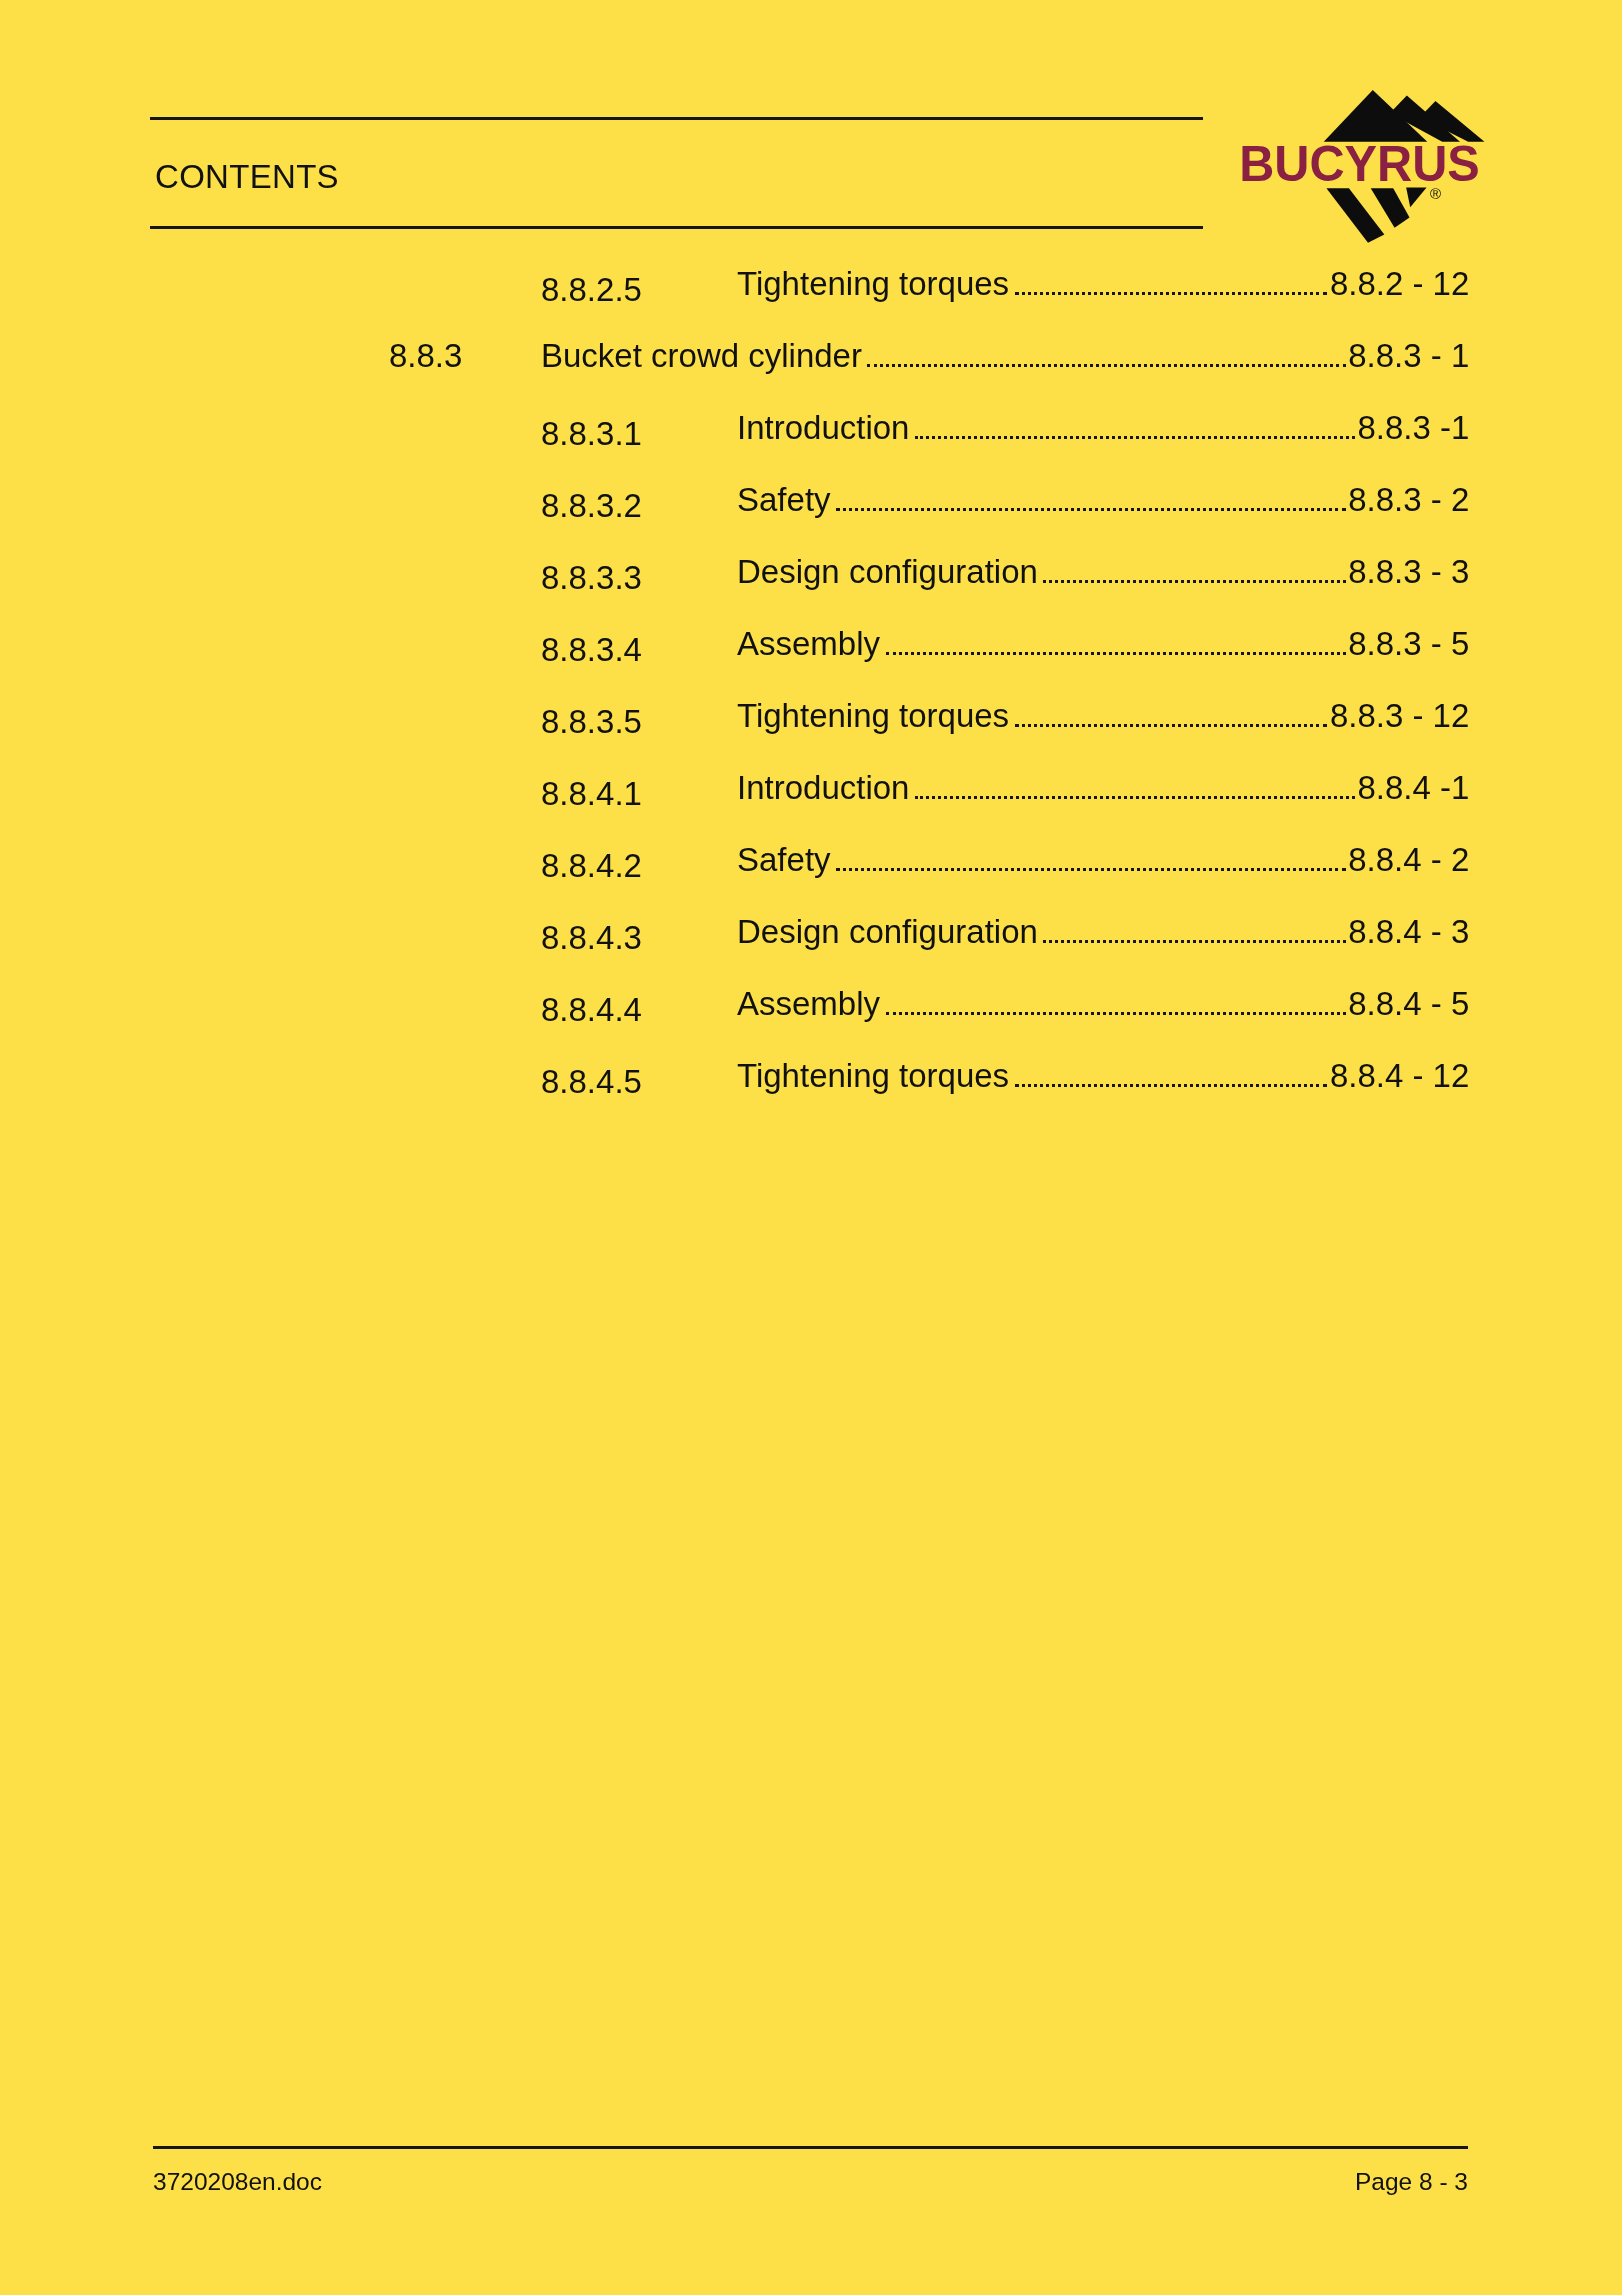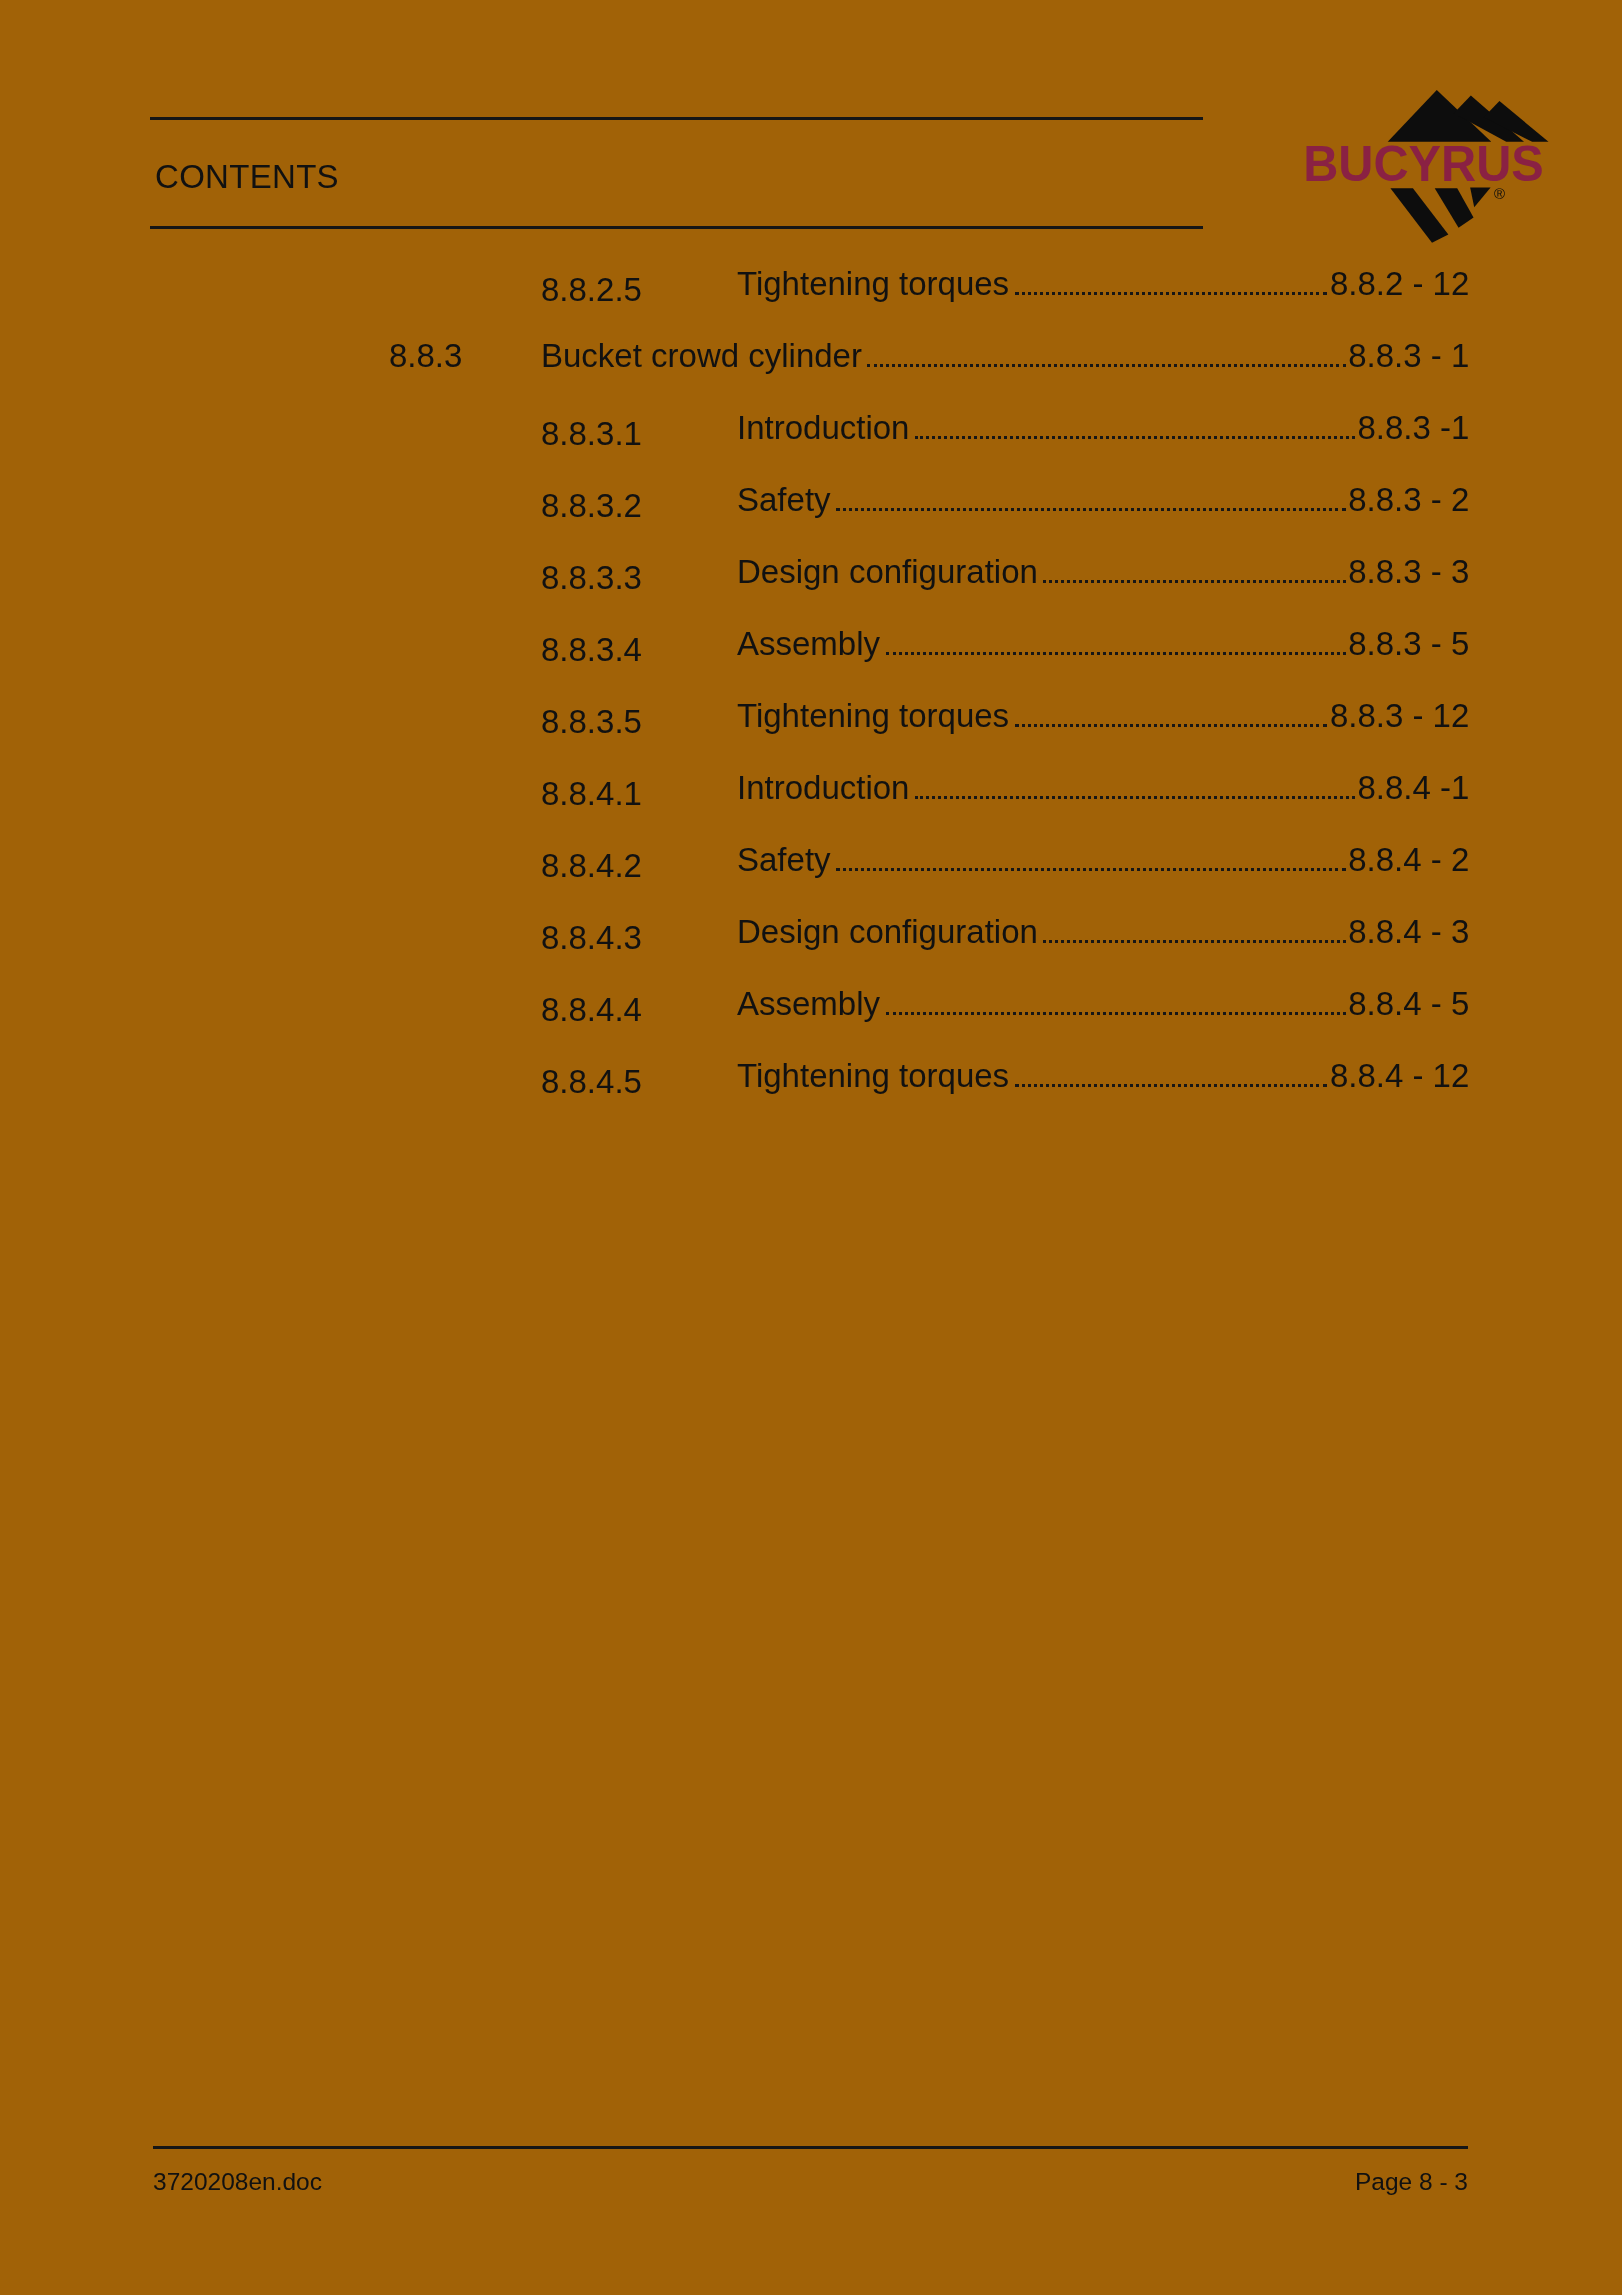--- a/index.html
+++ b/index.html
@@ -1,32 +1,32 @@
 <!DOCTYPE html>
 <html style="font-size:11px"><head>
 <meta charset="utf-8">
 <title>Document</title>
 <style>
   html,body { margin:0; padding:0; background:#ffffff; }
   .page {
     position:relative;
     width:1623px; height:2295px;
-    background:#a16207;
+    background:#fde047;
     color:#111111;
     font-family:"Liberation Sans", sans-serif;
     overflow:hidden;
   }
   .hrule { position:absolute; background:#161616; height:2.7px; }
   .rule-header-top { left:150px; top:117px; width:1053px; }
   .rule-header-bottom { left:150px; top:226px; width:1053px; }
   .contents-title {
     position:absolute; left:155px; top:157px;
     font-size:33px; line-height:40px; letter-spacing:0.3px;
   }
-  .logo { position:absolute; left:1295px; top:56px; width:259px; height:201px; }
+  .logo { position:absolute; left:1231px; top:56px; width:259px; height:201px; }
   .logo svg { display:block; width:100%; height:100%; }
   .logo .wordmark { font-family:"Liberation Sans", sans-serif; font-weight:bold; }
 
   .toc {
     position:absolute; left:150px; top:248px; width:1322px;
     font-size:33px;
   }
   .toc-row { display:flex; align-items:center; height:72px; white-space:nowrap; }
   .toc-row .num { flex:0 0 auto; }
   .toc-row.lvl2 .num { margin-left:239px; width:152px; }

